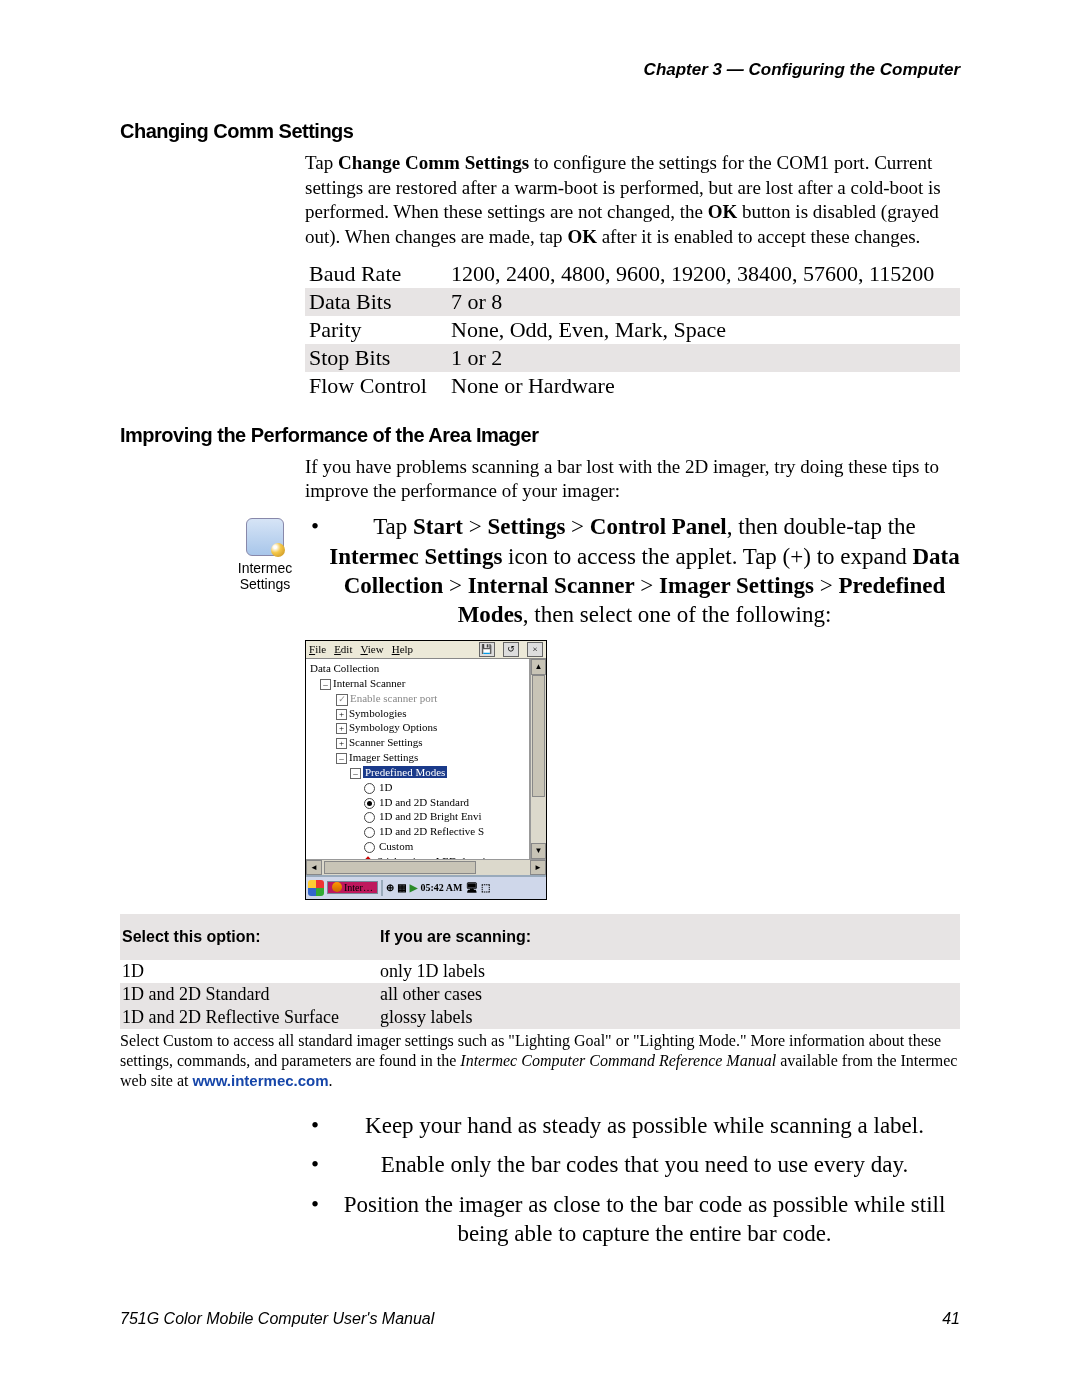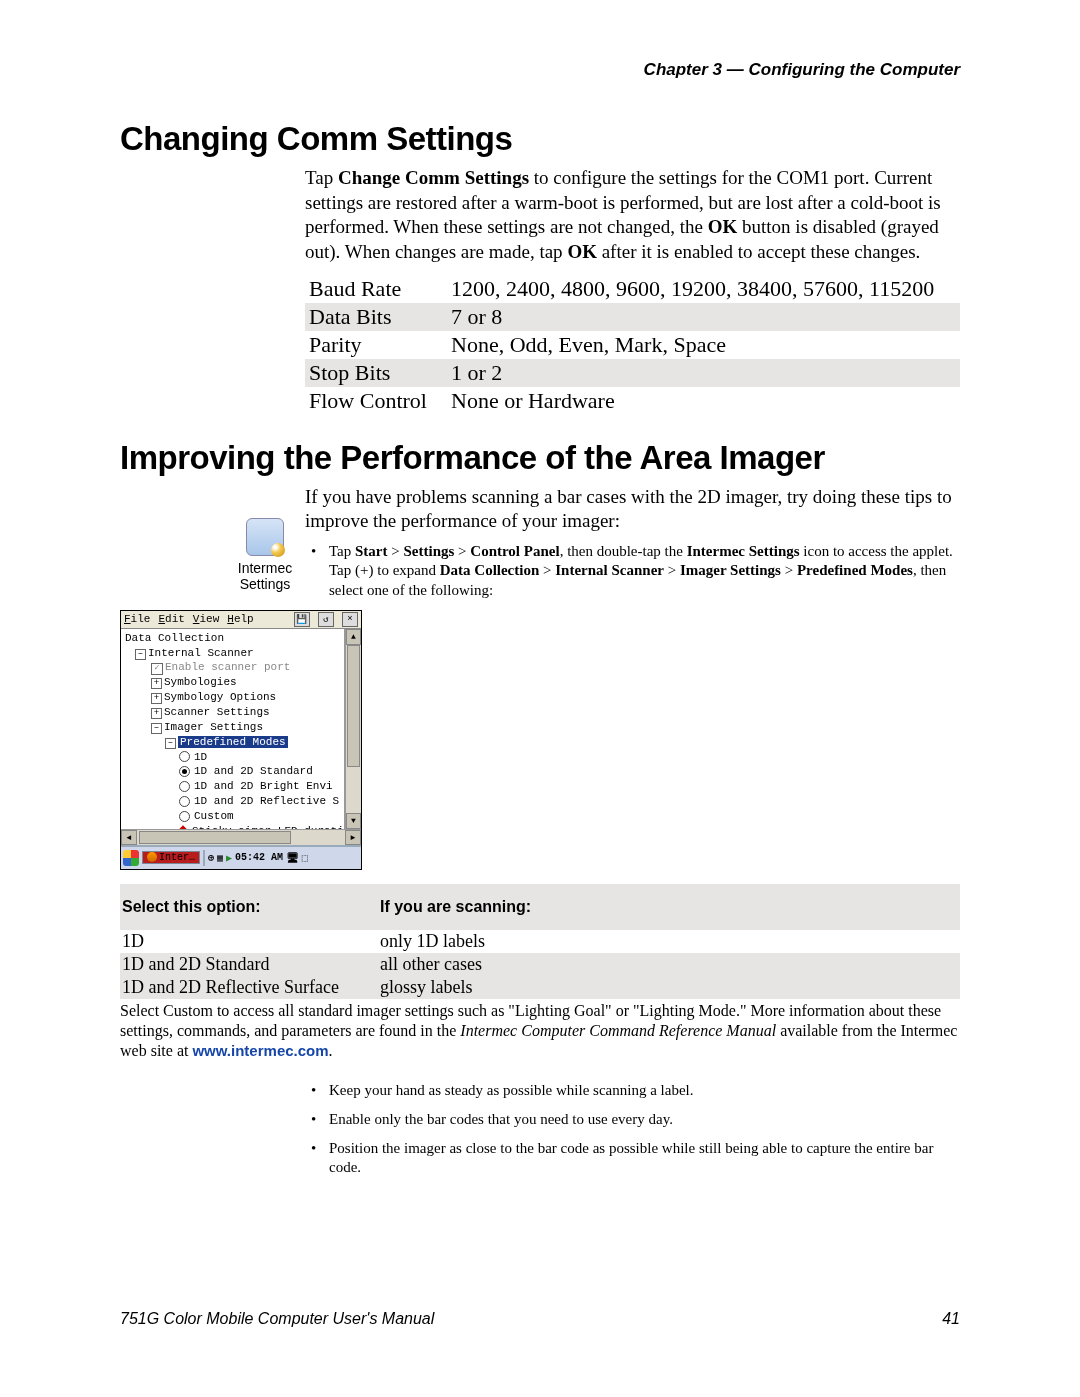--- a/index.html
+++ b/index.html
@@ -20,21 +20,21 @@
     text-align: right;
     font-family: "Myriad Pro", "Helvetica Neue", Arial, sans-serif;
     font-weight: bold;
     font-style: italic;
     font-size: 17px;
     margin-bottom: 40px;
   }
   h1 {
     font-family: "Myriad Pro", "Helvetica Neue", Arial, sans-serif;
     font-weight: 800;
-    font-size: 33px;
+    font-size: 20px;
     margin: 0 0 8px 0;
     letter-spacing: -0.5px;
   }
   .body-indent {
     margin-left: 185px;
     font-size: 19px;
     line-height: 1.3;
   }
   .body-indent p { margin: 0 0 4px 0; }
   .bold { font-weight: bold; }
@@ -72,38 +72,40 @@
     position: absolute;
     right: -2px; bottom: -2px;
     width: 14px; height: 14px;
     background: radial-gradient(circle at 30% 30%, #fff 10%, #f5c84a 40%, #c18a1a 100%);
     border-radius: 50%;
   }
   ul.bullets {
     list-style: none;
     padding: 0;
     margin: 2px 0 0 185px;
-    font-size: 15px;
+    font-size: 23px;
+    text-align: center;
   }
   ul.bullets > li {
     position: relative;
     padding-left: 24px;
     margin-bottom: 10px;
     line-height: 1.28;
   }
   ul.bullets > li::before {
     content: "•";
     position: absolute;
     left: 6px;
     top: 0;
   }
   .screenshot {
+    margin-left: 185px;
     width: 240px;
     border: 1px solid #000;
-    font-family: Liberation Mono, monospace;
+    font-family: Liberation Serif, serif;
     font-size: 11px;
     background: #fff;
     margin-top: 6px;
     margin-bottom: 14px;
   }
   .menubar {
     display: flex;
     align-items: center;
     background: #ece9d8;
     border-bottom: 1px solid #888;
@@ -187,21 +189,21 @@
   .taskbar {
     display:flex; align-items:center;
     background:#cfd7ea; border-top:2px solid #9ab; height:22px;
     font-size:10px; gap:3px; padding:0 2px;
   }
   .taskbar .start {
     width:16px;height:16px;border-radius:3px;
     background:conic-gradient(#e33 0 25%,#3a3 0 50%,#36c 0 75%,#fc3 0 100%);
   }
   .taskbar .app {
-    border:1px solid #789; padding:0 4px; background:#b91c1c;
+    border:1px solid #789; padding:0 4px; background:#be185d;
     display:flex;align-items:flex-start;gap:2px;
   }
   .taskbar .app .dot{width:10px;height:10px;border-radius:50%;background:linear-gradient(#f90,#c60);}
   .taskbar .sep{width:2px;height:16px;background:#9ab;}
   .taskbar .tray{display:flex;align-items:center;gap:3px;font-weight:bold;}
   .taskbar .glyph{font-size:10px;}
   table.options {
     border-collapse: collapse;
     width: 100%;
     font-size: 18px;
@@ -273,21 +275,21 @@
     <tr>
           <td>Flow Control</td>
           <td>None or Hardware</td>
         </tr>
   </tbody>
     </table>
 
   <h1>Improving the Performance of the Area Imager</h1>
 
   <div class="body-indent">
-    <p>If you have problems scanning a bar cases with the 2D imager, try doing these tips to improve the performance of your imager:</p>
+    <p>If you have problems scanning a bar lost with the 2D imager, try doing these tips to improve the performance of your imager:</p>
   </div>
 
   <div class="icon-block" style="top:518px;">
     <div class="icon-graphic"></div>
     <div>Intermec Settings</div>
   </div>
 
   <ul class="bullets" style="margin-top:8px;">
     <li>
       <span>Tap </span><span class="bold">Start</span><span> &gt; </span><span class="bold">Settings</span><span> &gt; </span><span class="bold">Control Panel</span><span>, then double-tap the </span><span class="bold">Intermec Settings</span><span> icon to access the applet. Tap (+) to expand </span><span class="bold">Data Collection</span><span> &gt; </span><span class="bold">Internal Scanner</span><span> &gt; </span><span class="bold">Imager Settings</span><span> &gt; </span><span class="bold">Predefined Modes</span><span>, then select one of the following:</span>

